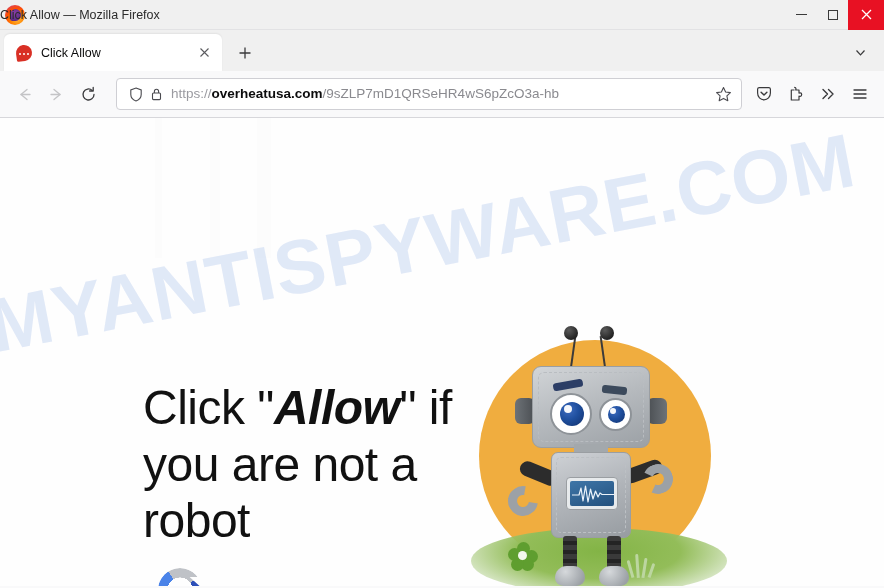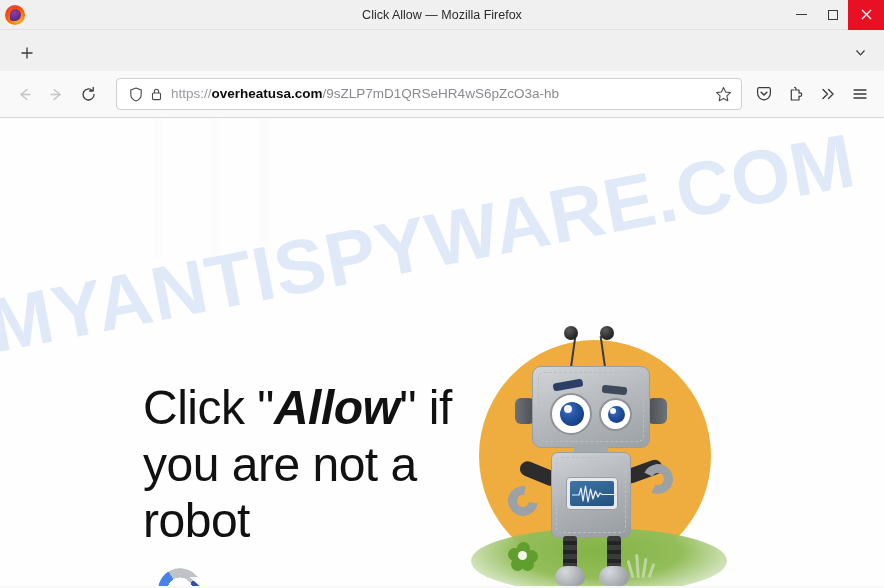--- a/index.html
+++ b/index.html
@@ -32,21 +32,21 @@
   }
   .ff-logo .flame-in {
     position: absolute; left: 6px; top: 5px;
     width: 11px; height: 12px;
     border-radius: 50% 50% 50% 20%;
     background: radial-gradient(circle at 40% 35%, #8b3fa8 0%, #5b2a86 70%);
   }
   .window-title {
     position: absolute;
     left: 0; right: 0;
-    text-align: center;
+    text-align: left;
     font-size: 12.5px;
     color: #2b2b2b;
     pointer-events: none;
   }
   .wincontrols {
     margin-left: auto;
     display: flex;
     height: 30px;
     align-items: stretch;
   }
@@ -497,20 +497,36 @@
       </div>
     <div class="wc wc-close">
       <svg width="11" height="11" viewBox="0 0 11 11">
         <path d="M1 1 L10 10 M10 1 L1 10" stroke="#fff" stroke-width="1.3" fill="none"></path>
       </svg>
     </div>
   </div>
 </div>
 
 <div class="tabbar">
+  <div class="tab">
+    <div class="tab-favicon">
+      <div class="bub"></div>
+      <div class="dots">
+          <b></b>
+          <b></b>
+          <b></b>
+        </div>
+    </div>
+    <div class="tab-title">Click Allow</div>
+    <div class="tab-close">
+      <svg width="11" height="11" viewBox="0 0 11 11">
+        <path d="M1.5 1.5 L9.5 9.5 M9.5 1.5 L1.5 9.5" stroke="currentColor" stroke-width="1.1" fill="none"></path>
+      </svg>
+    </div>
+  </div>
   <div class="newtab">
     <svg width="14" height="14" viewBox="0 0 14 14">
       <path d="M7 1.5 V12.5 M1.5 7 H12.5" stroke="currentColor" stroke-width="1.3" fill="none"></path>
     </svg>
   </div>
   <div class="tablist-chevron">
     <svg width="13" height="13" viewBox="0 0 13 13">
       <path d="M2.5 4.5 L6.5 8.8 L10.5 4.5" stroke="currentColor" stroke-width="1.2" fill="none"></path>
     </svg>
   </div>

